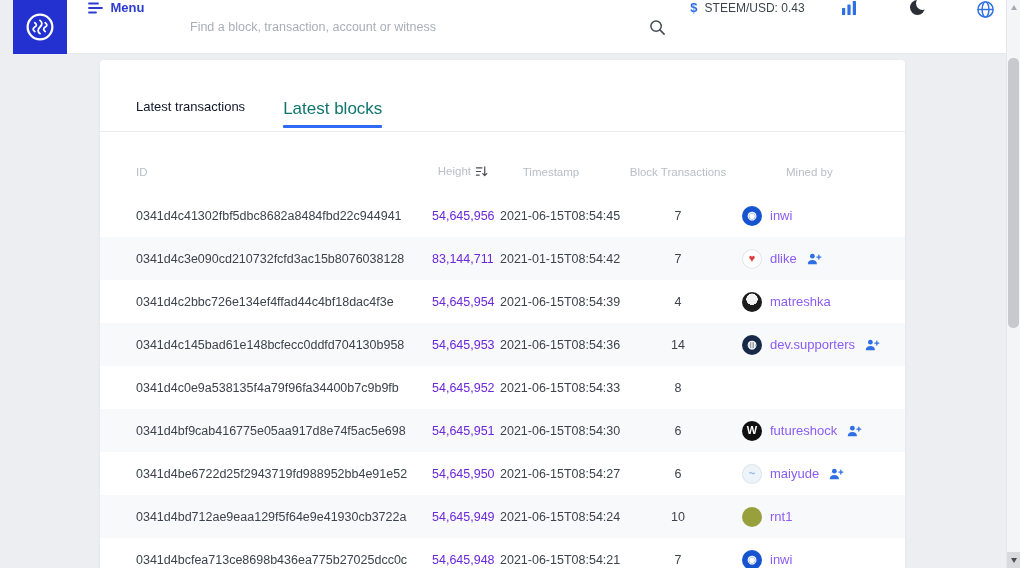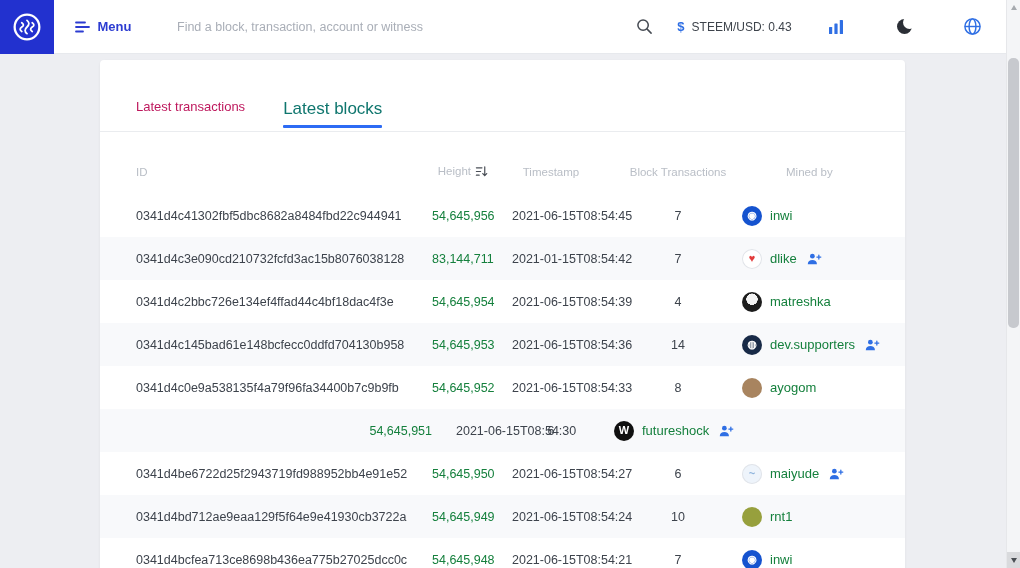--- a/index.html
+++ b/index.html
@@ -1,21 +1,21 @@
 <!DOCTYPE html>
 <html><head>
 <meta charset="utf-8">
 <style>
   * { margin:0; padding:0; box-sizing:border-box; }
   html,body { width:1020px; height:568px; overflow:hidden; }
   body { font-family:"Liberation Sans", sans-serif; background:#edeef2; position:relative; }
 
   
-  .navbar { position:absolute; top:0; left:0; width:1006px; height:54px; background:#fff;
-            border-bottom:1px solid #e7e9ed; display:flex; align-items:center; z-index:5; }
+  .navbar { position:absolute; top:0; left:13px; width:1006px; height:54px; background:#fff;
+            border-bottom:1px solid #e7e9ed; display:flex; align-items:flex-start; z-index:5; }
   .logo-box { width:54px; height:54px; background:#2231cf; display:flex; align-items:center;
               justify-content:center; flex:none; cursor:pointer; }
   .menu-btn { width:98px; display:flex; align-items:center; justify-content:center; gap:8px;
               background:none; border:none; cursor:pointer; color:#2c3cd1; font-weight:bold;
               font-size:13px; font-family:inherit; flex:none; }
   .vdiv { width:1px; background:#eceef2; flex:none; }
   .search-wrap { flex:1; display:flex; align-items:center; padding-left:24px; }
   .search-input { flex:1; border:none; outline:none; font-size:12.5px; color:#a16207;
                   font-family:inherit; background:transparent; }
   .search-input::placeholder { color:#a9aeb7; }
@@ -29,45 +29,45 @@
   .moon { width:15px; height:15px; border-radius:50%; background:#2b2f36; position:relative; overflow:visible; }
   .moon::after { content:""; position:absolute; left:6px; top:-3px; width:13px; height:13px;
                  border-radius:50%; background:#fff; }
 
   
   .card { position:absolute; left:100px; top:60px; width:805px; height:560px; background:#fff;
           border-radius:4px; box-shadow:0 1px 3px rgba(20,25,40,.06); overflow:hidden; z-index:1; }
   .tabs { display:flex; align-items:flex-end; gap:38px; padding:0 36px; height:72px;
           border-bottom:1px solid #eaecef; }
   .tab { cursor:pointer; position:relative; }
-  .tab-inactive { font-size:13px; color:#be185d; padding-bottom:17px; }
+  .tab-inactive { font-size:13px; color:#0f172a; padding-bottom:17px; }
   .tab-active { font-size:17px; color:#0f766e; padding-bottom:12px; }
   .tab-active::after { content:""; position:absolute; left:0; right:0; bottom:3px; height:3px;
                        background:#2d6bf4; border-radius:1px; }
 
   
   .thead, .trow { display:grid; grid-template-columns:296px 56px 126px 128px 1fr; padding:0 36px; }
   .thead { height:62px; align-items:end; color:#b9bec6; font-size:11.5px; }
   .th { padding-bottom:16px; white-space:nowrap; }
   .th-height { display:flex; justify-content:flex-end; align-items:flex-start; gap:4px; cursor:pointer; }
   .th-timestamp { text-align:center; }
   .th-tx { text-align:center; }
   .th-mined { padding-left:44px; }
   .trow { height:43px; align-items:center; font-size:12.5px; color:#3d434c; }
   .trow.alt { background:#f8f9fb; }
   .cell-id { white-space:nowrap; overflow:hidden; }
   .cell-height { text-align:right; }
-  .cell-height a { color:#15803d; text-decoration:none; cursor:pointer; }
-  .cell-time { padding-left:24px; white-space:nowrap; }
+  .cell-height a { color:#6d28d9; text-decoration:none; cursor:pointer; }
+  .cell-time { padding-left:12px; white-space:nowrap; }
   .cell-tx { text-align:center; }
   .cell-miner { display:flex; align-items:center; gap:8px; }
   .avatar { width:20px; height:20px; border-radius:50%; flex:none; display:flex; align-items:center;
             justify-content:center; font-size:11px; font-weight:bold; line-height:1; }
   .avatar.bordered { box-shadow:inset 0 0 0 1px #e1e4e9; }
-  .miner-name { color:#15803d; text-decoration:none; font-size:13px; cursor:pointer; }
+  .miner-name { color:#8b5cf6; text-decoration:none; font-size:13px; cursor:pointer; }
   .witness-svg { width:15px; height:14px; margin-left:2px; }
 
   
   .scrollbar { position:absolute; right:0; top:0; width:14px; height:568px; background:#f4f5f7;
                border-left:1px solid #e6e7ea; z-index:10; }
   .sb-up { position:absolute; top:0; left:0; width:13px; height:15px; display:flex; align-items:center;
            justify-content:center; cursor:pointer; }
   .sb-up .tri-up { width:0; height:0; border-left:3.5px solid transparent; border-right:3.5px solid transparent;
                    border-bottom:5px solid #a6aaaf; }
   .sb-thumb { position:absolute; top:58px; left:1px; width:11px; height:270px; background:#c7c9ce;
@@ -225,28 +225,24 @@
         </g>
       </svg>
     </div>
   </div>
 
   <div class="trow">
     <div class="cell-id">0341d4c0e9a538135f4a79f96fa34400b7c9b9fb</div>
     <div class="cell-height"><a>54,645,952</a></div>
     <div class="cell-time">2021-06-15T08:54:33</div>
     <div class="cell-tx">8</div>
-    <div class="cell-miner">
-      <span class="avatar" style="background: rgb(168, 132, 95); color: rgb(255, 255, 255);"></span>
-      <a class="miner-name">ayogom</a>
-
-    </div>
   </div>
 
   <div class="trow alt">
+    <div class="cell-id">0341d4bf9cab416775e05aa917d8e74f5ac5e698</div>
     <div class="cell-height"><a>54,645,951</a></div>
     <div class="cell-time">2021-06-15T08:54:30</div>
     <div class="cell-tx">6</div>
     <div class="cell-miner">
       <span class="avatar" style="background: rgb(16, 16, 16); color: rgb(255, 255, 255);">W</span>
       <a class="miner-name">futureshock</a>
       <svg class="witness-svg" viewBox="0 0 19 16">
         <g fill="#2f6fe4">
           <circle cx="6.8" cy="4.4" r="3"></circle>
           <path d="M1 14.6c0-3.3 2.6-5.2 5.8-5.2s5.8 1.9 5.8 5.2z"></path>

